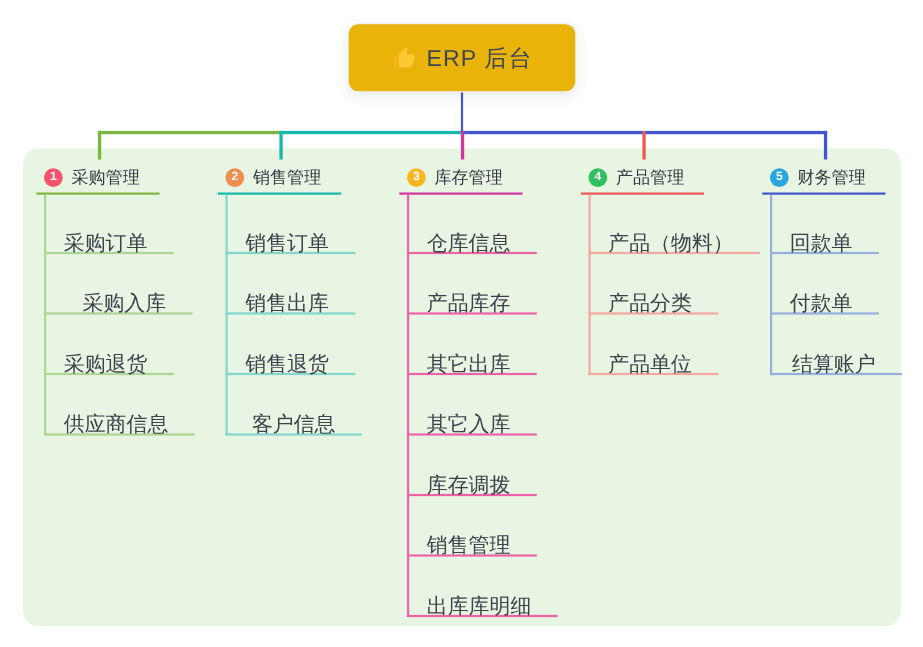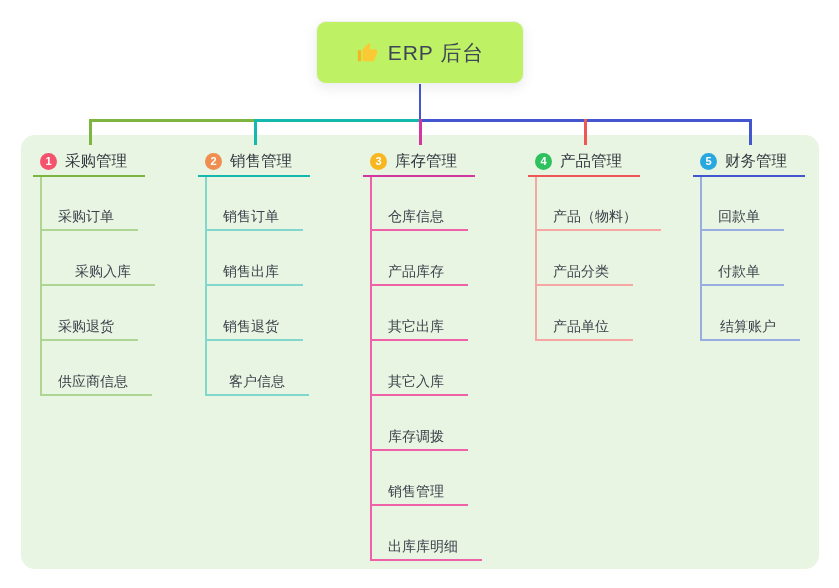--- a/index.html
+++ b/index.html
@@ -2,21 +2,21 @@
 <html><head>
 <meta charset="utf-8">
 <style>
   html,body{margin:0;padding:0;background:#ffffff;}
   body{font-family:"Liberation Sans","DejaVu Sans",sans-serif;}
   .stage{position:relative;width:839px;height:588px;background:#fff;overflow:hidden;}
 
   
   .root-node{
     position:absolute;left:316px;top:21px;width:206px;height:61px;
-    background:#bef264;border:1px solid #f0f0f2;border-radius:10px;
+    background:#eab308;border:1px solid #f0f0f2;border-radius:10px;
     box-shadow:0 4px 12px rgba(60,70,90,.10);
     display:flex;align-items:center;justify-content:center;gap:10px;
     font-size:21px;color:#3e4557;font-weight:500;letter-spacing:1px;
   }
   .root-node .ticon{display:flex;align-items:center;}
 
   
   .panel{
     position:absolute;left:21px;top:135px;width:798px;height:434px;
     border-radius:14px;background:#e7f5e2;
@@ -39,21 +39,21 @@
   .branch-title{font-size:15.5px;color:#32363f;font-weight:500;white-space:nowrap;text-align:right;}
 
   .vline{position:absolute;width:2px;}
 
   .child{
     position:absolute;height:28px;box-sizing:content-box;
     padding-left:18px;padding-right:24px;white-space:nowrap;
     border-bottom:2px solid #ccc;
   }
   .child-label{
-    display:inline-block;padding-top:7px;font-size:14px;color:#3c414b;
+    display:inline-block;padding-top:7px;font-size:19px;color:#3c414b;
   }
 </style>
 </head>
 <body>
 
 <div class="stage">
 
   <div class="panel"></div>
 
   <div id="connectors">

